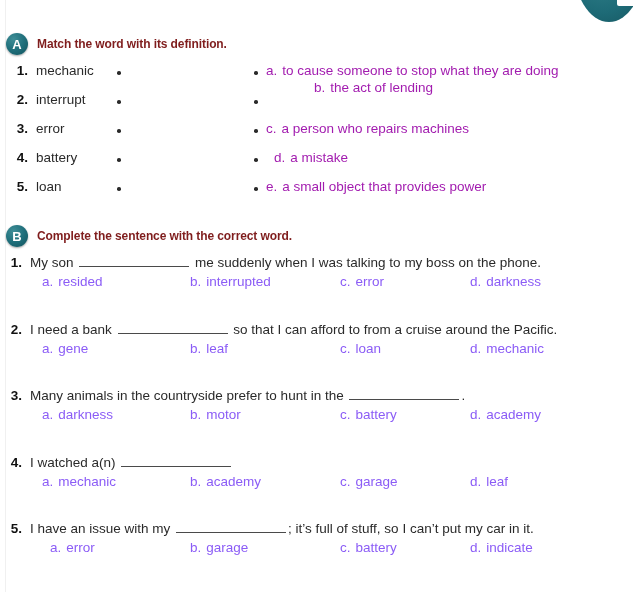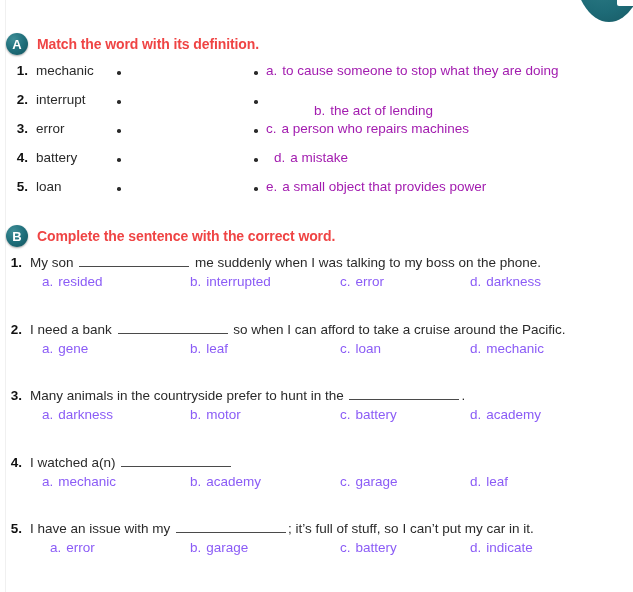--- a/index.html
+++ b/index.html
@@ -73,23 +73,23 @@
     font-size: 13px;
     font-weight: bold;
     display: flex;
     align-items: center;
     justify-content: center;
     line-height: 1;
     flex: 0 0 auto;
     letter-spacing: 0;
   }
   .section-title {
-    font-size: 14px;
+    font-size: 12px;
     font-weight: bold;
-    color: #ef4444;
+    color: #7f1d1d;
     letter-spacing: -0.1px;
     white-space: nowrap;
   }
 
   
   .match-left, .match-right {
     position: absolute;
   }
   .match-row {
     position: absolute;
@@ -219,21 +219,21 @@
   <div class="match-right">
     <div class="dot" style="left:254px; top:71px;"></div>
     <div class="dot" style="left:254px; top:100px;"></div>
     <div class="dot" style="left:254px; top:129px;"></div>
     <div class="dot" style="left:254px; top:158px;"></div>
     <div class="dot" style="left:254px; top:187px;"></div>
 
     <div class="def-row" style="left:266px; top:63px;">
       <span class="def-letter">a.</span><span>to cause someone to stop what they are doing</span>
     </div>
-    <div class="def-row" style="left:266px; top:103px;padding-left:48px;">
+    <div class="def-row" style="left:266px; top:80px;padding-left:48px;">
       <span class="def-letter">b.</span><span>the act of lending</span>
     </div>
     <div class="def-row" style="left:266px; top:121px;">
       <span class="def-letter">c.</span><span>a person who repairs machines</span>
     </div>
     <div class="def-row" style="left:266px; top:150px;margin-left:8px;">
       <span class="def-letter">d.</span><span>a mistake</span>
     </div>
     <div class="def-row" style="left:266px; top:179px;">
       <span class="def-letter">e.</span><span>a small object that provides power</span>
@@ -266,21 +266,21 @@
         <span class="opt-letter">d.</span><span>darkness</span>
       </div>
     </div>
   </div>
 
   <div class="q-block" style="top:322px;">
     <div class="q-line">
       <span class="q-num">2.</span>
       <span class="q-text">I need a bank </span>
       <span class="blank" style="width:110px;"></span>
-      <span class="q-text"> so when I can afford to take a cruise around the Pacific.</span>
+      <span class="q-text"> so that I can afford to from a cruise around the Pacific.</span>
     </div>
     <div class="q-options">
       <div class="opt" style="left:42px;">
         <span class="opt-letter">a.</span><span>gene</span>
       </div>
       <div class="opt" style="left:190px;">
         <span class="opt-letter">b.</span><span>leaf</span>
       </div>
       <div class="opt" style="left:340px;">
         <span class="opt-letter">c.</span><span>loan</span>

